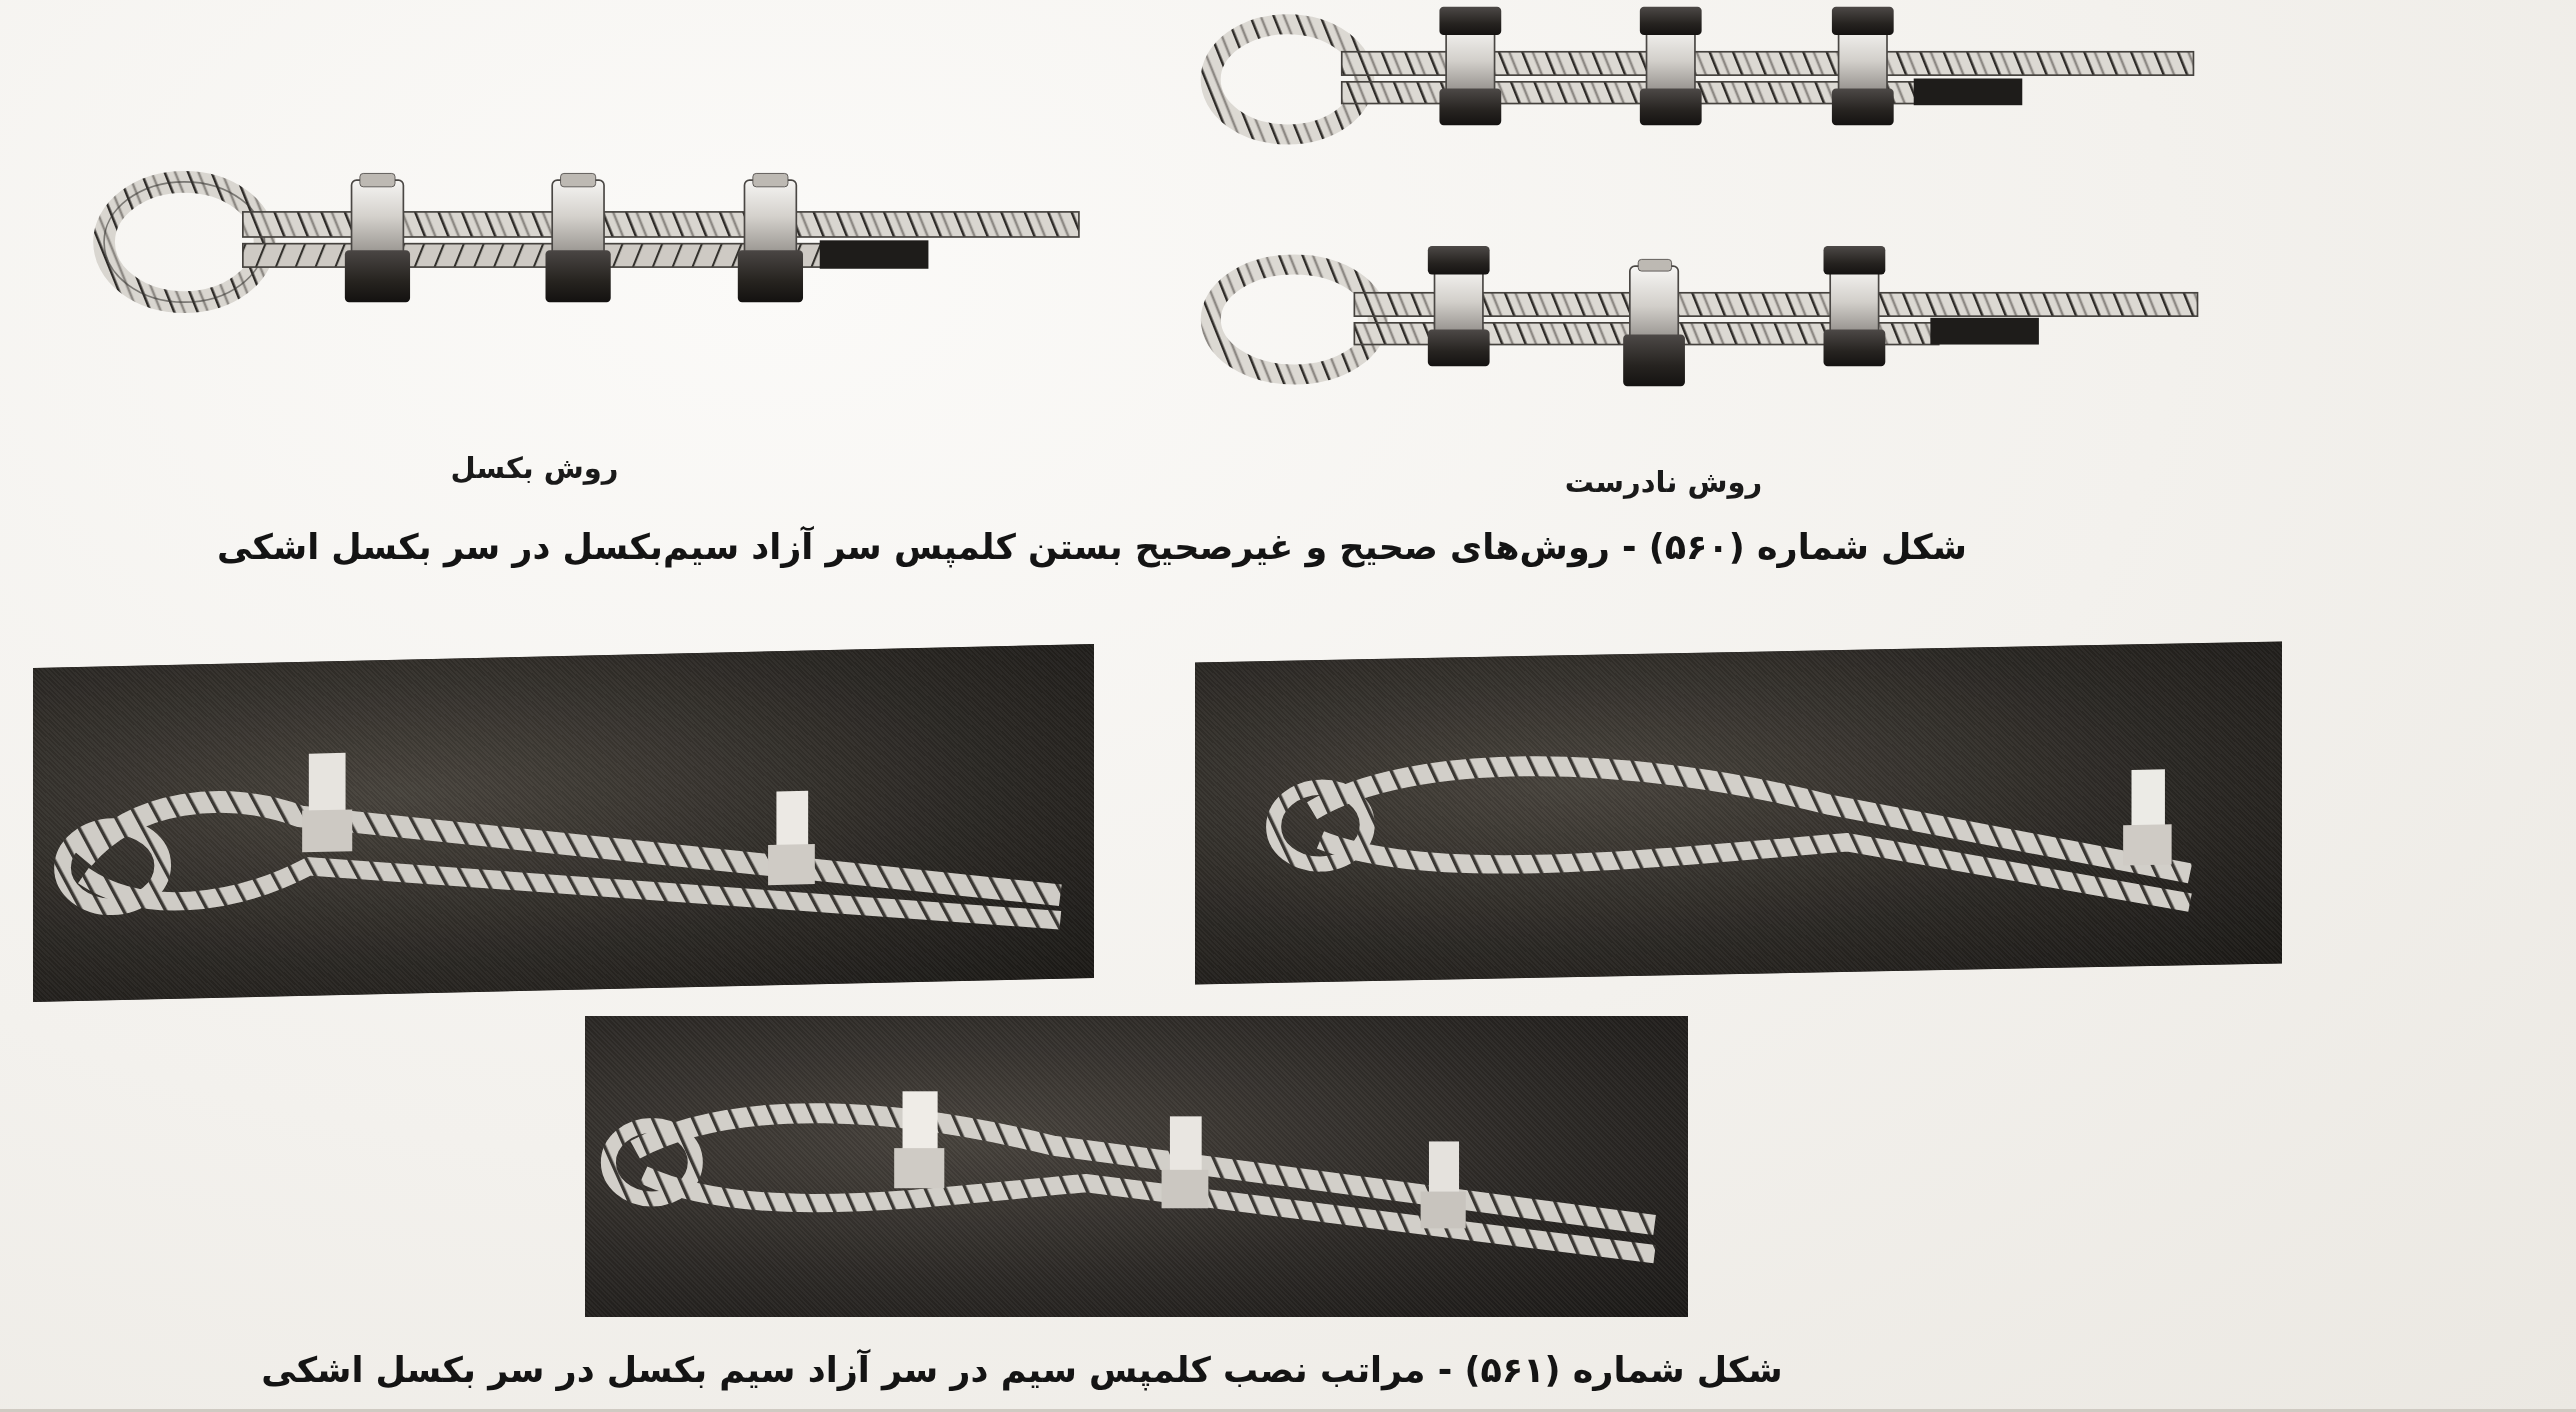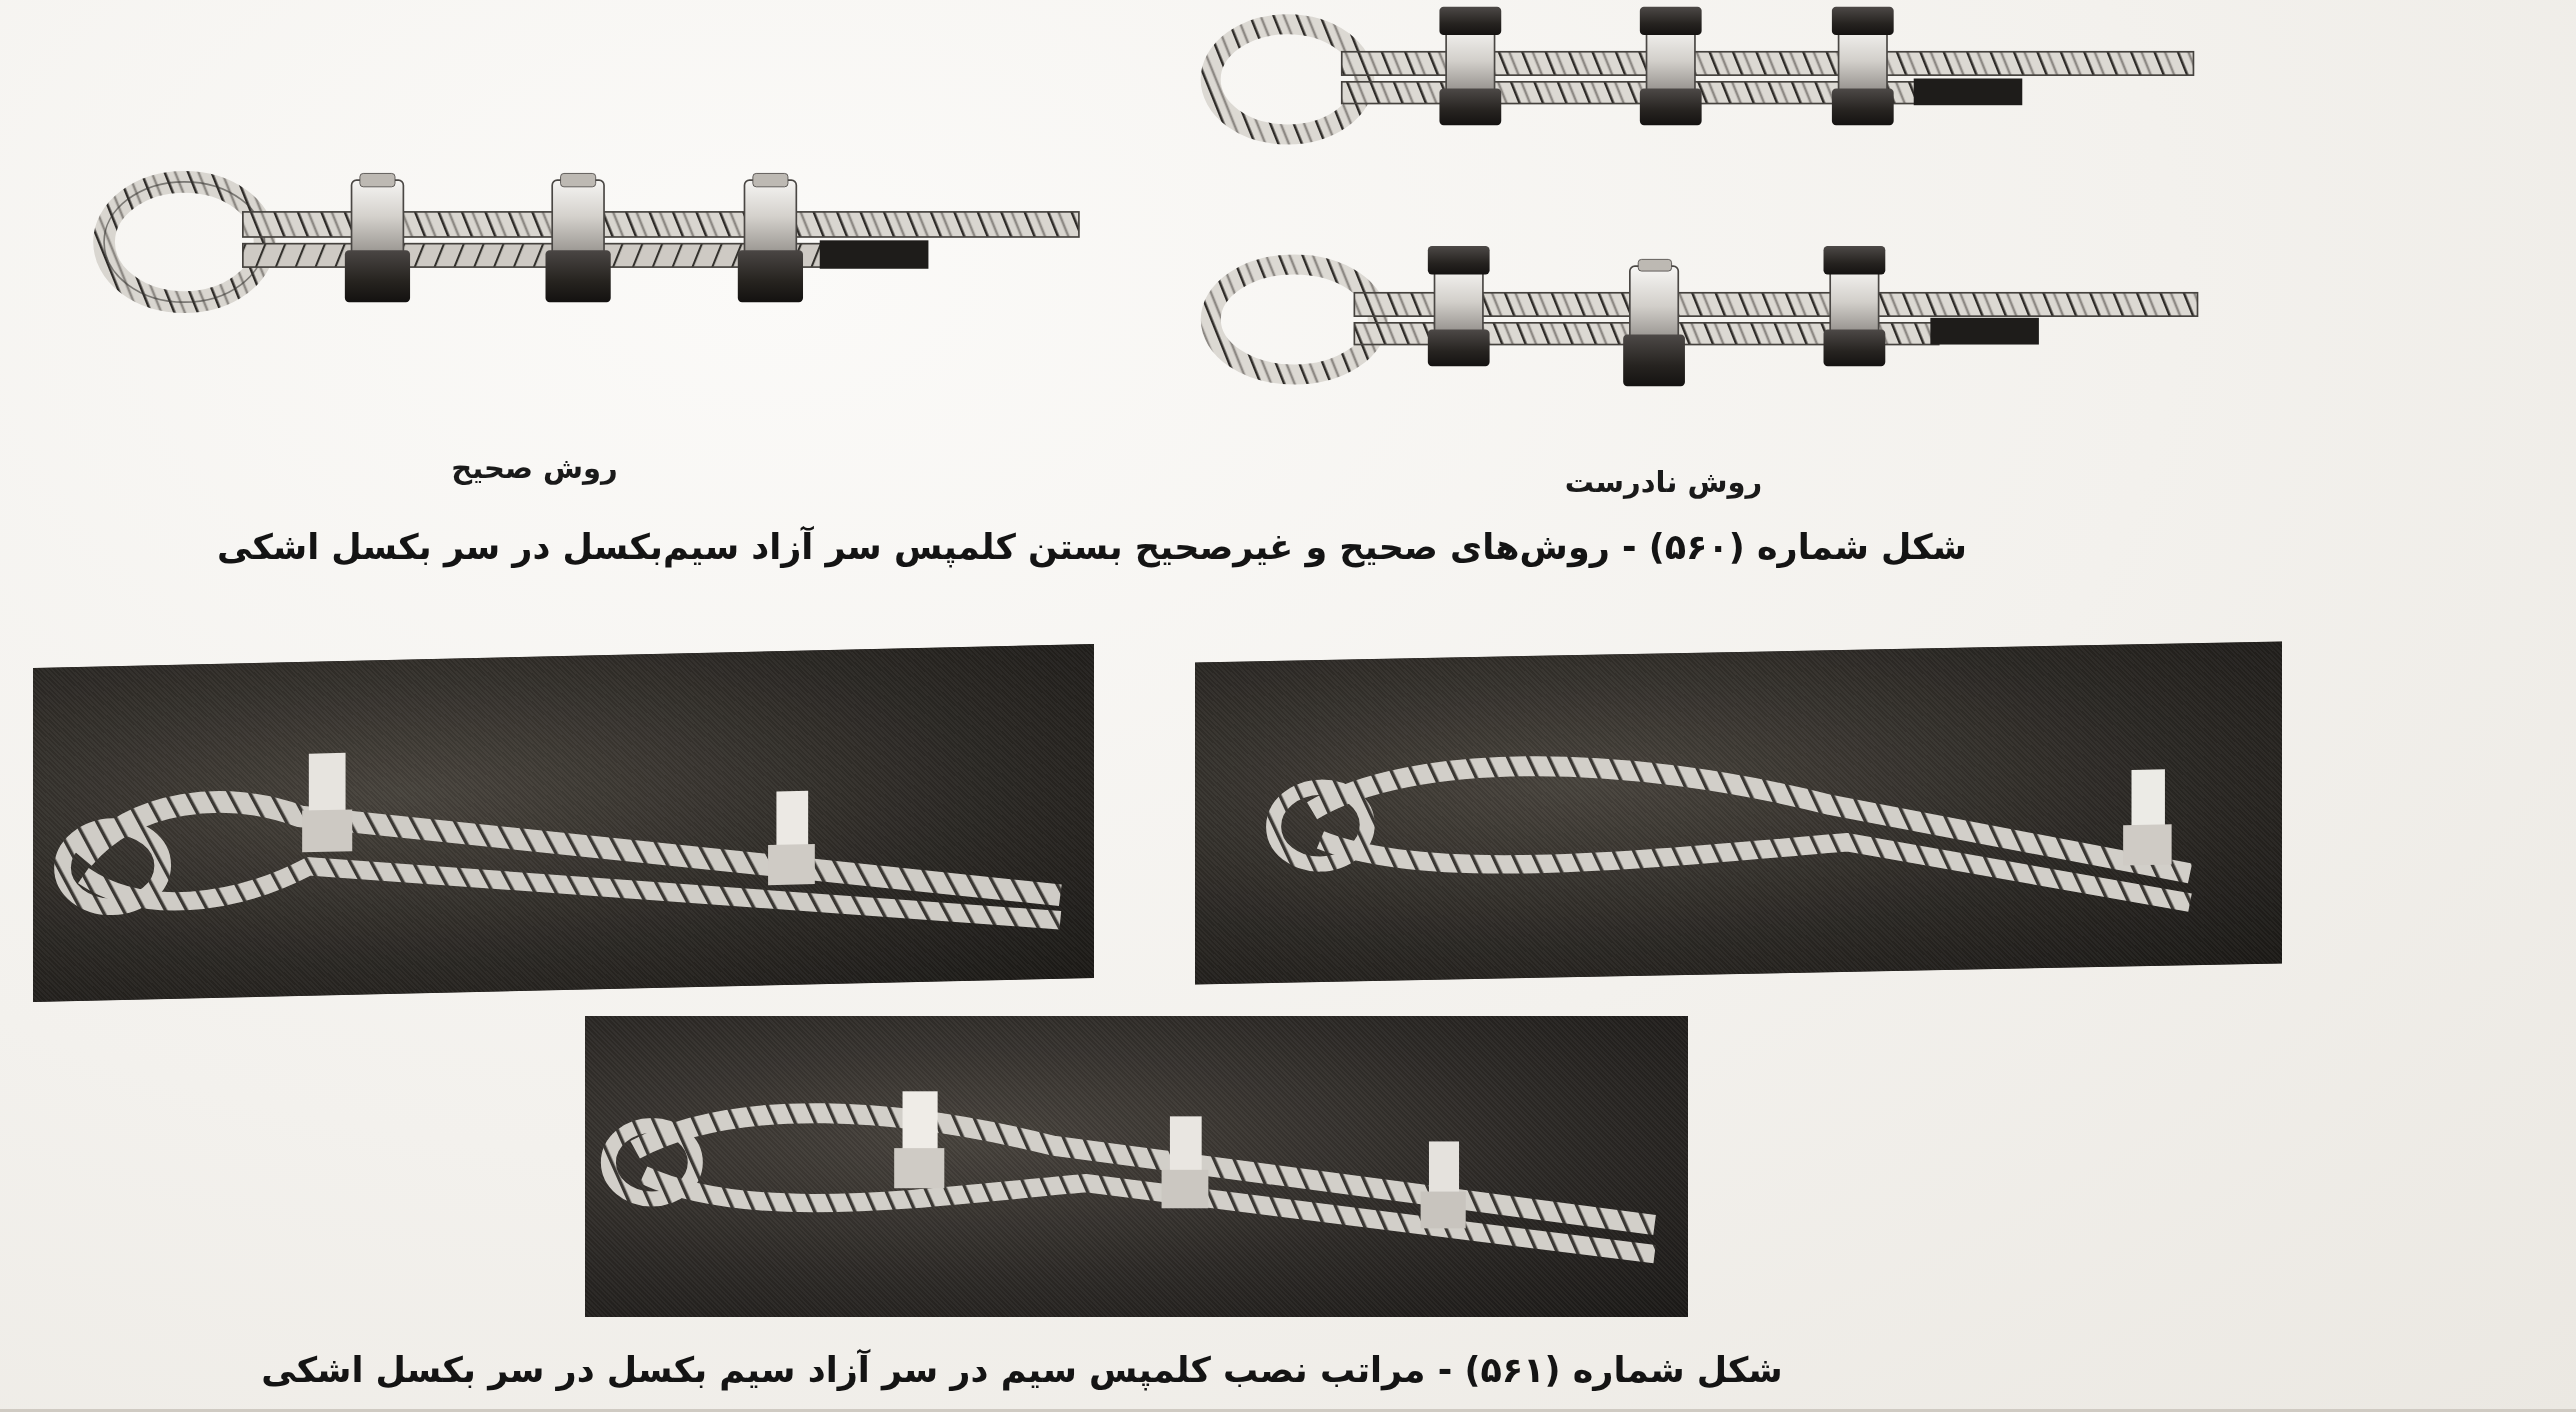--- a/index.html
+++ b/index.html
@@ -125,21 +125,21 @@
         <rect x="570" y="28" width="42" height="16" rx="4" fill="#bdb9b3" stroke="#4a4744"></rect>
       </g>
       <g>
         <rect x="790" y="36" width="62" height="96" rx="6" fill="url(#clampBody)" stroke="#4a4744" stroke-width="2"></rect>
         <rect x="782" y="120" width="78" height="62" rx="5" fill="url(#clampDark)"></rect>
         <rect x="800" y="28" width="42" height="16" rx="4" fill="#bdb9b3" stroke="#4a4744"></rect>
       </g>
     </svg>
   </div>
 
-  <div class="label-small" style="left:384px; top:451px; width:301px;">روش صحیح</div>
+  <div class="label-small" style="left:384px; top:451px; width:301px;">روش بکسل</div>
 
   <div class="drawing" style="left:1195px; top:0px; width:1045px; height:167px;">
     <svg width="1045" height="167" viewBox="0 0 1250 200" xmlns="http://www.w3.org/2000/svg">
       <defs>
         <pattern id="ropeC" width="26" height="90" patternUnits="userSpaceOnUse" patternTransform="rotate(-22)">
           <rect width="26" height="90" fill="#dcd9d3"></rect>
           <path d="M0 0 L0 90" stroke="#2e2b28" stroke-width="6"></path>
           <path d="M13 0 L13 90" stroke="#8d8984" stroke-width="3"></path>
         </pattern>
         <linearGradient id="cb2" x1="0" y1="0" x2="0" y2="1">

